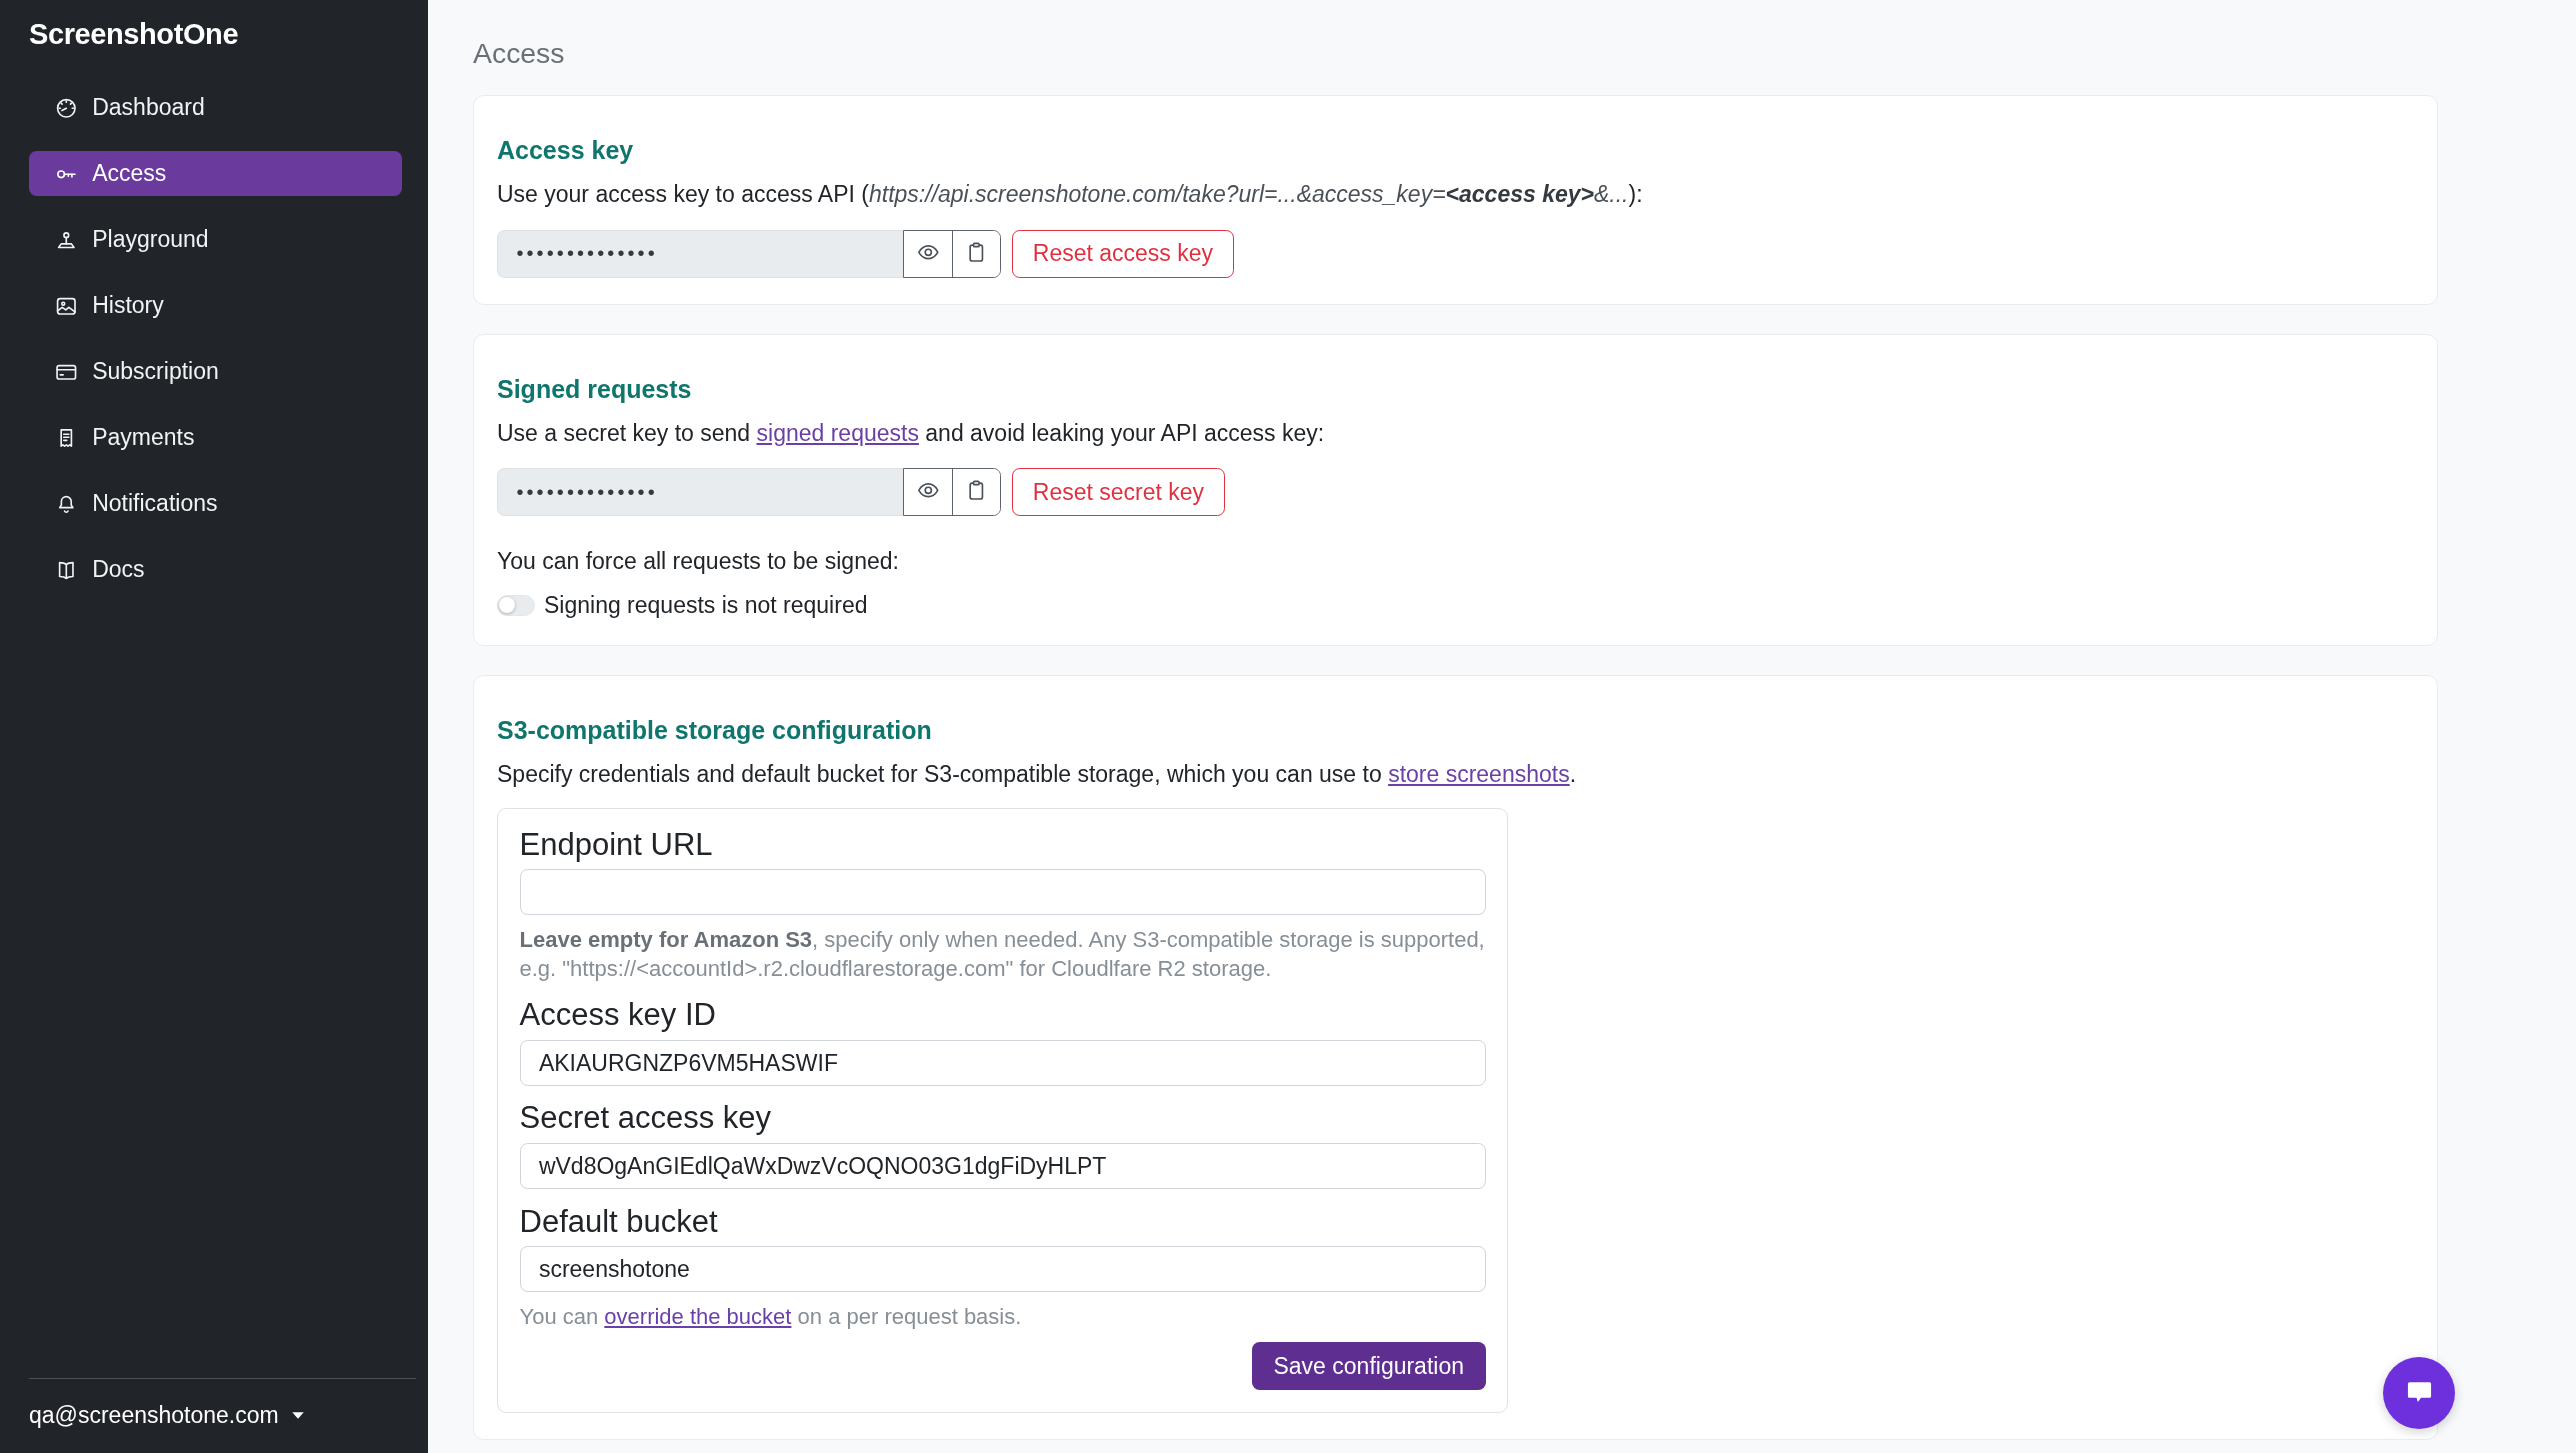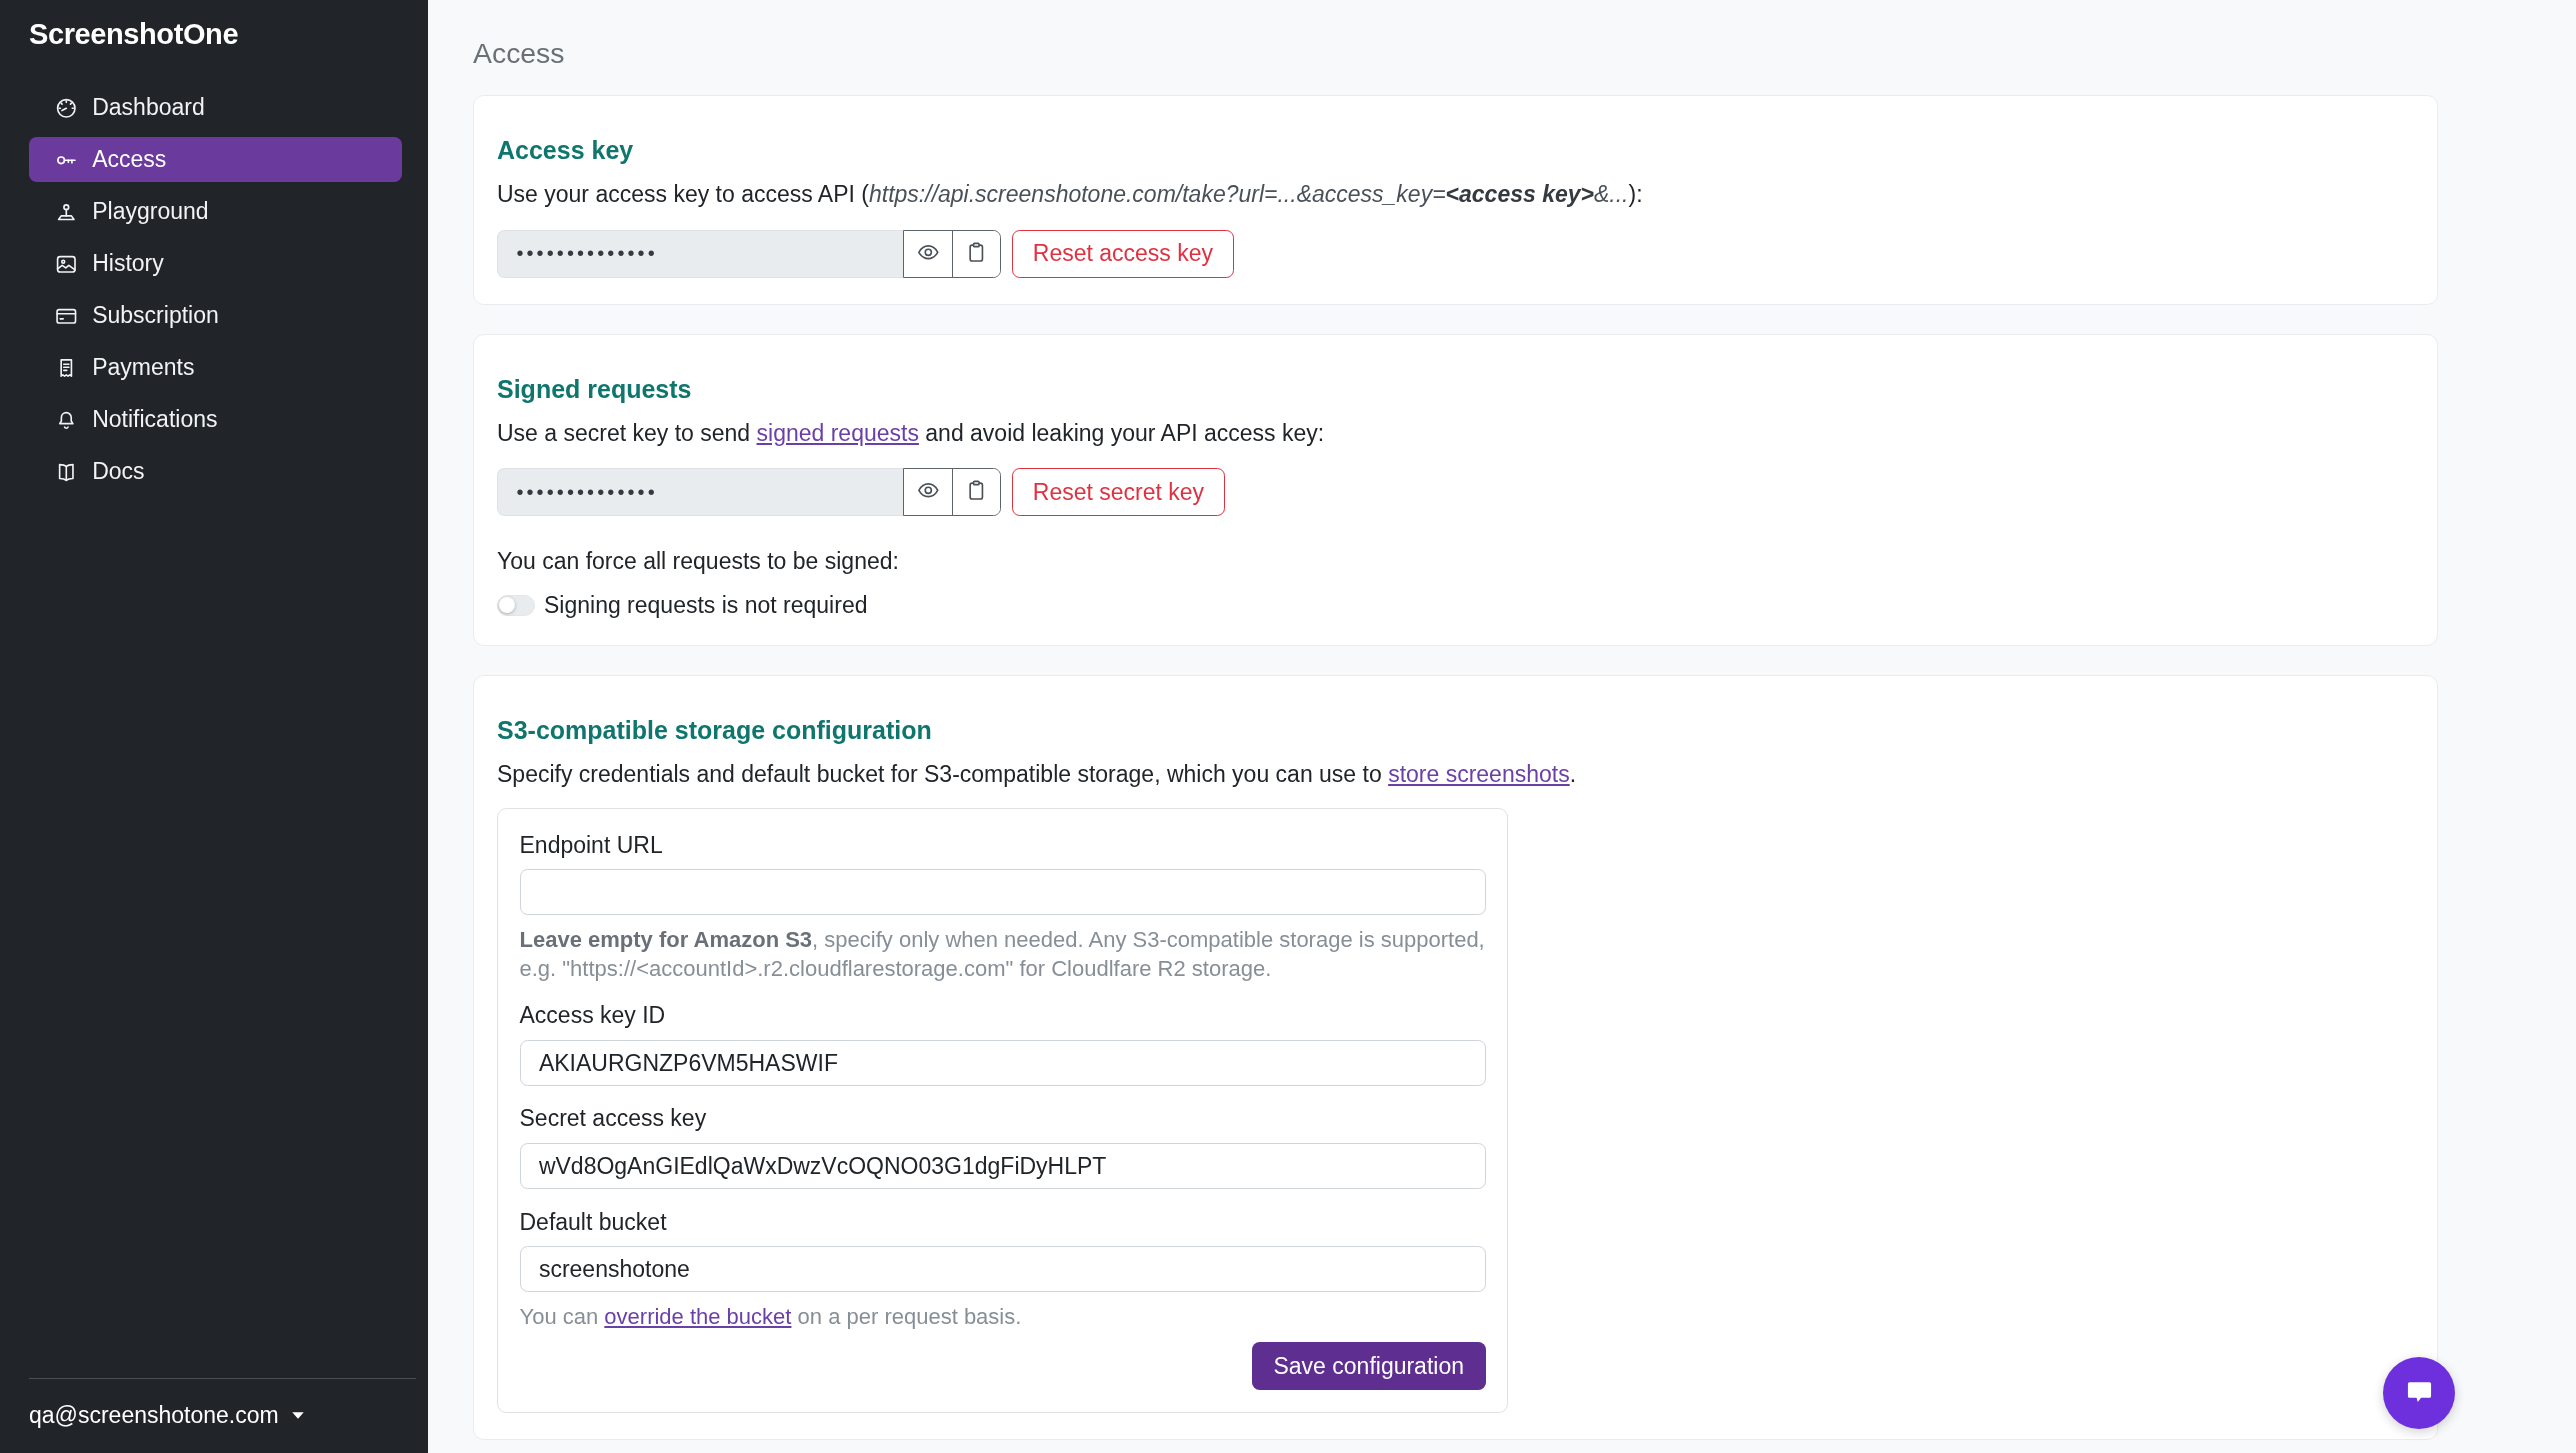--- a/index.html
+++ b/index.html
@@ -7,21 +7,21 @@
     --danger:#e03140; --save_button:#5e2f90; --chat_button:#6e30dc; --page_bg:#f8f9fa;
   }
   *{box-sizing:border-box}
   html,body{margin:0;padding:0}
   body{font-family:"Liberation Sans",sans-serif;background:var(--page_bg);}
   .app{width:2480px;height:1454px;overflow:hidden;display:flex;background:var(--page_bg);position:relative}
 
   
   .sidebar{width:428px;flex:0 0 428px;background:var(--sidebar_bg);position:relative;color:#f1f3f5}
   .logo{padding:18.4px 0 0 29px;font-size:29px;font-weight:700;color:#fff;letter-spacing:-0.4px}
-  .nav{margin-top:34px;padding:0 26px 0 29px;display:flex;flex-direction:column;gap:7px}
+  .nav{margin-top:34px;padding:0 26px 0 29px;display:flex;flex-direction:column;gap:21px}
   .nav-item{display:flex;align-items:center;height:45px;border-radius:7.7px;color:#f1f3f5;
     padding-left:24.6px;gap:14px;font-size:23px;cursor:pointer;text-decoration:none}
   .nav-item.active{background:var(--sidebar_active);color:#fff}
   .nav-icon{width:24.6px;height:24.6px;display:flex;align-items:center;justify-content:center}
   .nav-icon svg{width:24.6px;height:24.6px;stroke:currentColor;fill:none;stroke-width:1.6;
     stroke-linecap:round;stroke-linejoin:round}
   .sidebar-footer{position:absolute;left:0;right:0;bottom:0;padding:0 12px 20px 29px}
   .sidebar-divider{border-top:1.5px solid #4a5057;margin-bottom:18.4px}
   .user-menu{display:flex;align-items:center;gap:12.3px;background:none;border:none;color:#fff;
     font-size:23px;font-family:inherit;padding:4.6px 0;cursor:pointer}
@@ -53,21 +53,21 @@
 
   .force-text{font-size:23px;color:#212529;margin:32px 0 17px 0}
   .toggle-row{display:flex;align-items:center;gap:9px}
   .toggle{width:38px;height:21px;border-radius:10.8px;background:#e9ecef;border:1.5px solid #e3e7ea;
     position:relative;cursor:pointer;flex:0 0 auto}
   .toggle-knob{position:absolute;left:0.8px;top:0.8px;width:16px;height:16px;border-radius:50%;
     background:#fff;box-shadow:0 0.8px 3.1px rgba(0,0,0,.3)}
   .toggle-label{font-size:23px;color:#212529}
 
   .inner-box{border:1.5px solid #dee2e6;border-radius:9.2px;padding:21.5px;width:1011px;margin-top:20px}
-  .field-label{display:block;font-size:23px;color:#212529;margin:18.4px 0 10.8px 0;line-height:28px}
+  .field-label{display:block;font-size:31px;color:#212529;margin:18.4px 0 10.8px 0;line-height:28px}
   .field-label.first{margin-top:0}
   .text-input{width:100%;height:46px;border:1.5px solid #ced4da;border-radius:7.7px;font-size:23px;
     color:#212529;padding:0 18.4px;background:#fff;font-family:inherit;outline:none}
   .help{font-size:22px;color:#868e96;line-height:28.4px;margin:10.8px 0 0 0}
   .help-bold{font-weight:700;color:#697077}
   .override{font-size:22px;color:#868e96;margin:10.8px 0 0 0;line-height:28.4px}
   .save-row{display:flex;justify-content:flex-end;margin-top:10.8px}
   .save-btn{height:48px;padding:0 21.5px;background:var(--save_button);color:#fff;border:none;
     border-radius:7.7px;font-size:23px;font-family:inherit;cursor:pointer}
 

